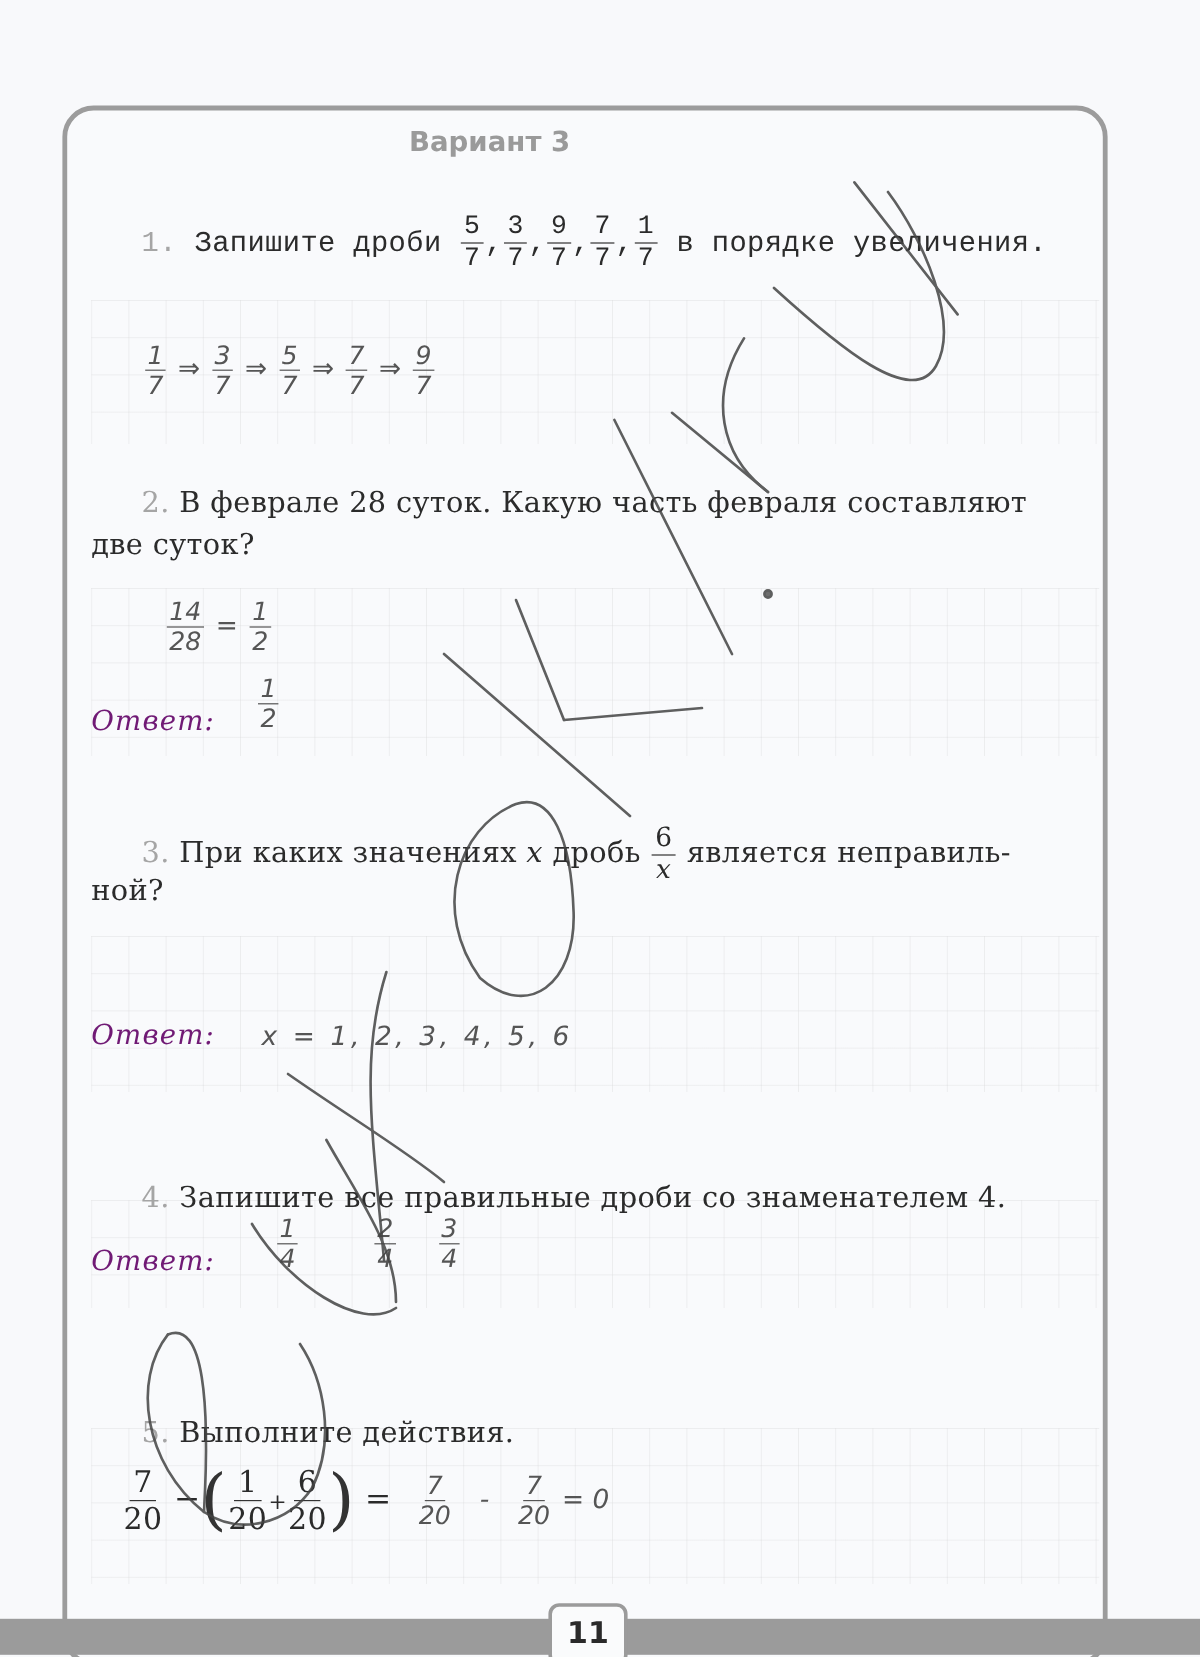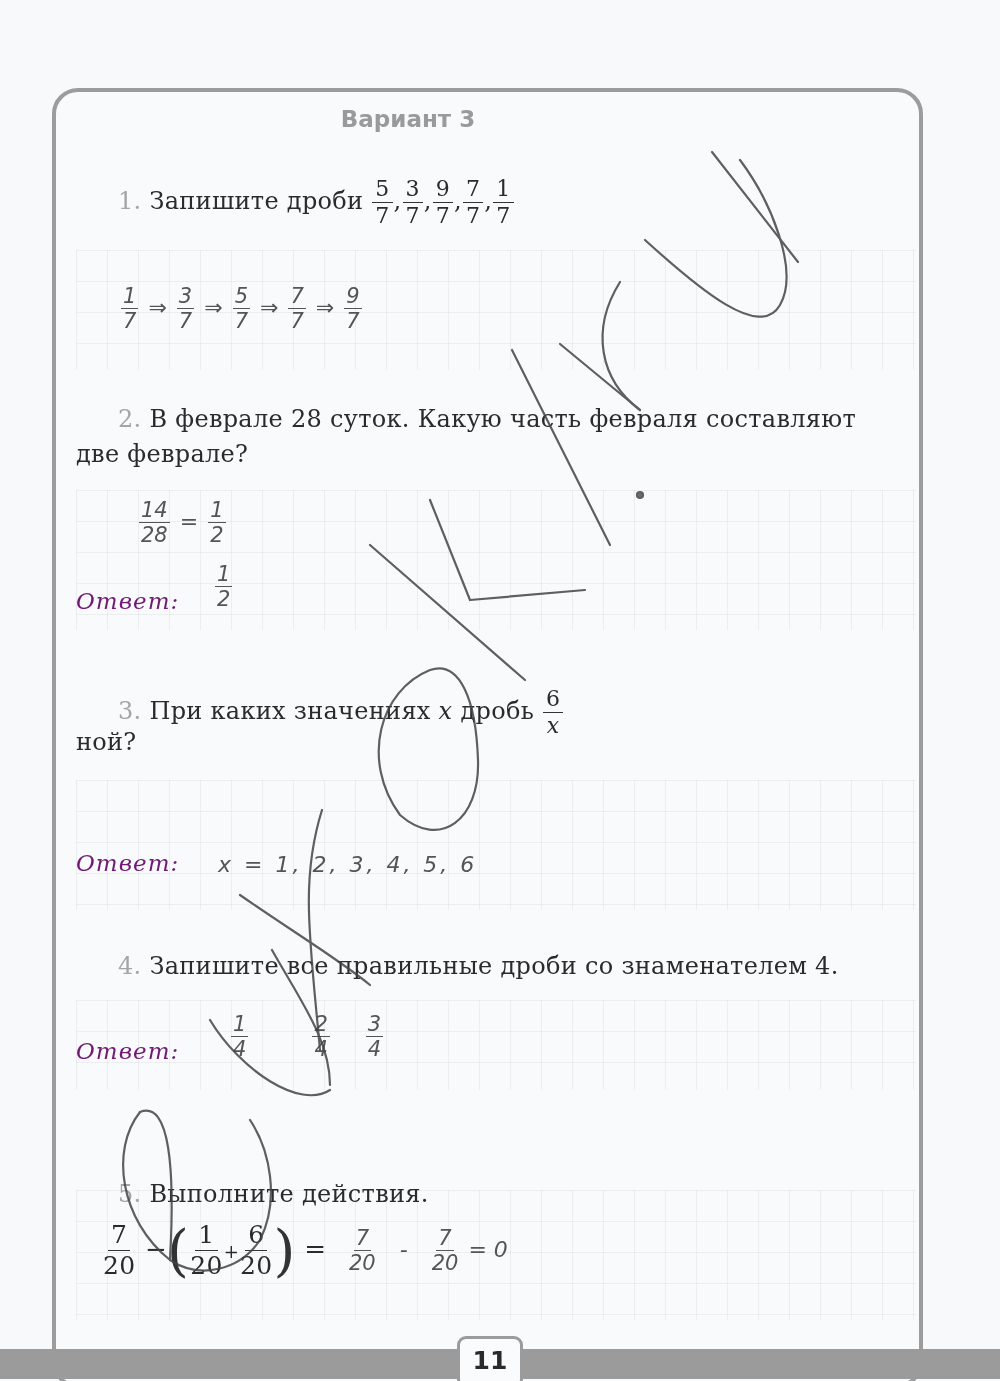--- a/index.html
+++ b/index.html
@@ -67,39 +67,40 @@
 <div class="frame"></div>
 
 <div class="grid" style="left:76px;top:250px;width:840px;height:120px;"></div>
 <div class="grid" style="left:76px;top:490px;width:840px;height:140px;"></div>
 <div class="grid" style="left:76px;top:780px;width:840px;height:130px;"></div>
 <div class="grid" style="left:76px;top:1000px;width:840px;height:90px;"></div>
 <div class="grid" style="left:76px;top:1190px;width:840px;height:130px;"></div>
 
 <div class="title">Вариант 3</div>
 
-<div class="q" style="left:118px;top:176px;">
+<div class="q" style="left:118px;top:176px;font-family:Liberation Mono, monospace;">
   <span class="qnum">1.</span>
   <span>Запишите дроби</span>
   <span class="frac">
       <span class="num">5</span>
       <span>7</span>
     </span>,<span class="frac">
       <span class="num">3</span>
       <span>7</span>
     </span>,<span class="frac">
       <span class="num">9</span>
       <span>7</span>
     </span>,<span class="frac">
       <span class="num">7</span>
       <span>7</span>
     </span>,<span class="frac">
       <span class="num">1</span>
       <span>7</span>
     </span>
+  <span>в порядке увеличения.</span>
 </div>
 
 <div class="hand" style="left:118px;top:284px;">
   <span class="hfrac">
       <span class="num">1</span>
       <span>7</span>
     </span>
   <span>⇒</span>
   <span class="hfrac">
       <span class="num">3</span>
@@ -119,21 +120,21 @@
   <span class="hfrac">
       <span class="num">9</span>
       <span>7</span>
     </span>
 </div>
 
 <div class="q" style="left:118px;top:401px;text-align:center;">
   <span class="qnum">2.</span>
   <span>В феврале 28 суток. Какую часть февраля составляют</span>
 </div>
-<div class="q" style="left:76px;top:436px;">две феврале?</div>
+<div class="q" style="left:76px;top:436px;">две суток?</div>
 
 <div class="hand" style="left:136px;top:498px;">
   <span class="hfrac">
       <span class="num">14</span>
       <span>28</span>
     </span>
   <span>=</span>
   <span class="hfrac">
       <span class="num">1</span>
       <span>2</span>
@@ -149,27 +150,28 @@
 
 <div class="q" style="left:118px;top:686px;">
   <span class="qnum">3.</span>
   <span>При каких значениях</span>
   <i>x</i>
   <span>дробь</span>
   <span class="frac">
       <span class="num">6</span>
       <i>x</i>
     </span>
+  <span>является неправиль-</span>
 </div>
 <div class="q" style="left:76px;top:724px;">ной?</div>
 
 <div class="answer-label" style="left:76px;top:850px;">Ответ:</div>
 <div class="hand" style="left:218px;top:852px;letter-spacing:3px;">x = 1, 2, 3, 4, 5, 6</div>
 
-<div class="q" style="left:118px;top:948px;">
+<div class="q" style="left:118px;top:980px;">
   <span class="qnum">4.</span>
   <span>Запишите все правильные дроби со знаменателем 4.</span>
 </div>
 <div class="answer-label" style="left:76px;top:1038px;">Ответ:</div>
 <div class="hand" style="left:228px;top:1012px;">
   <span class="hfrac" style="margin-right:54px;">
       <span class="num">1</span>
       <span>4</span>
     </span>
   <span class="hfrac" style="margin-right:26px;">

